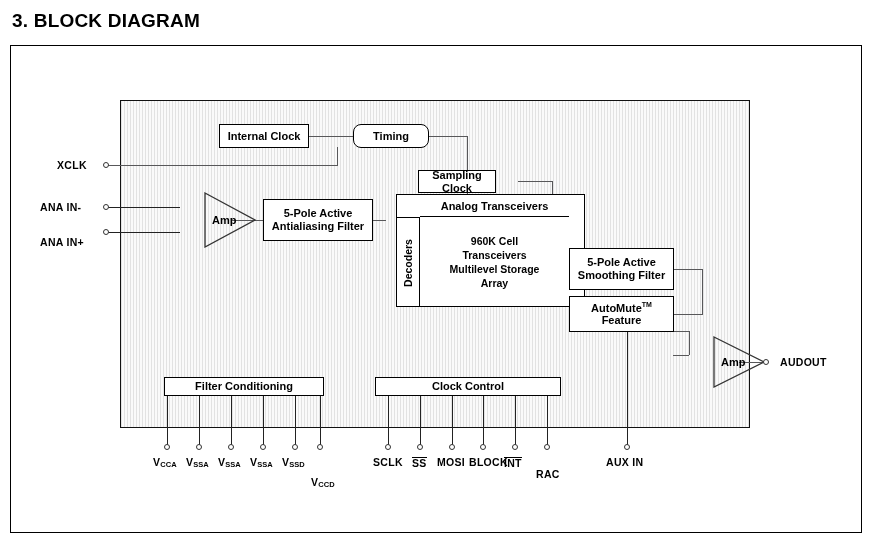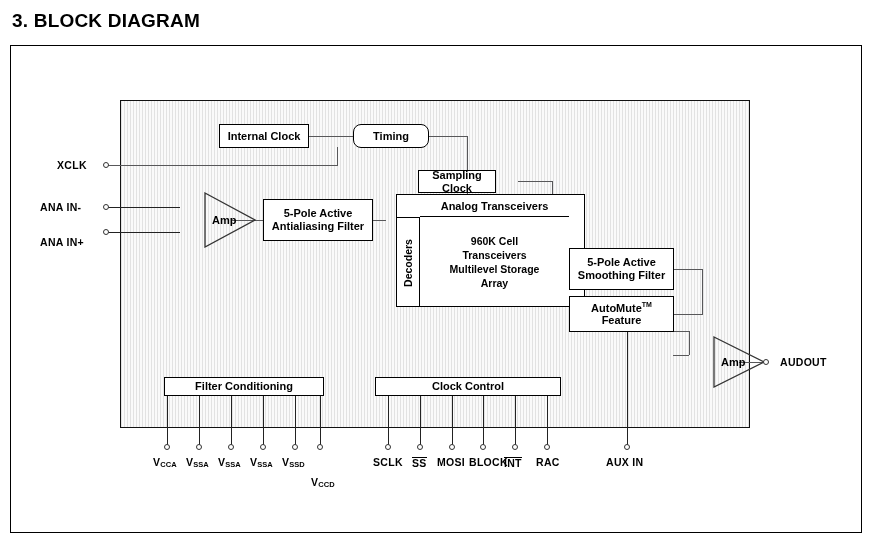--- a/index.html
+++ b/index.html
@@ -236,16 +236,16 @@
 <div class="pin" style="left:449px;top:444px;"></div>
 <div class="pin" style="left:480px;top:444px;"></div>
 <div class="pin" style="left:512px;top:444px;"></div>
 <div class="pin" style="left:544px;top:444px;"></div>
 
 <div class="pinlbl" style="left:373px;top:456px;">SCLK</div>
 <div class="pinlbl" style="left:412px;top:457px;"><span class="ovl">SS</span></div>
 <div class="pinlbl" style="left:437px;top:456px;">MOSI</div>
 <div class="pinlbl" style="left:469px;top:456px;">BLOCK</div>
 <div class="pinlbl" style="left:504px;top:457px;"><span class="ovl">INT</span></div>
-<div class="pinlbl" style="left:536px;top:456px;">RAC</div>
+<div class="pinlbl" style="left:536px;top:468px;">RAC</div>
 
 <div class="pin" style="left:624px;top:444px;"></div>
 <div class="pinlbl" style="left:606px;top:456px;">AUX IN</div>
 
 </body></html>

